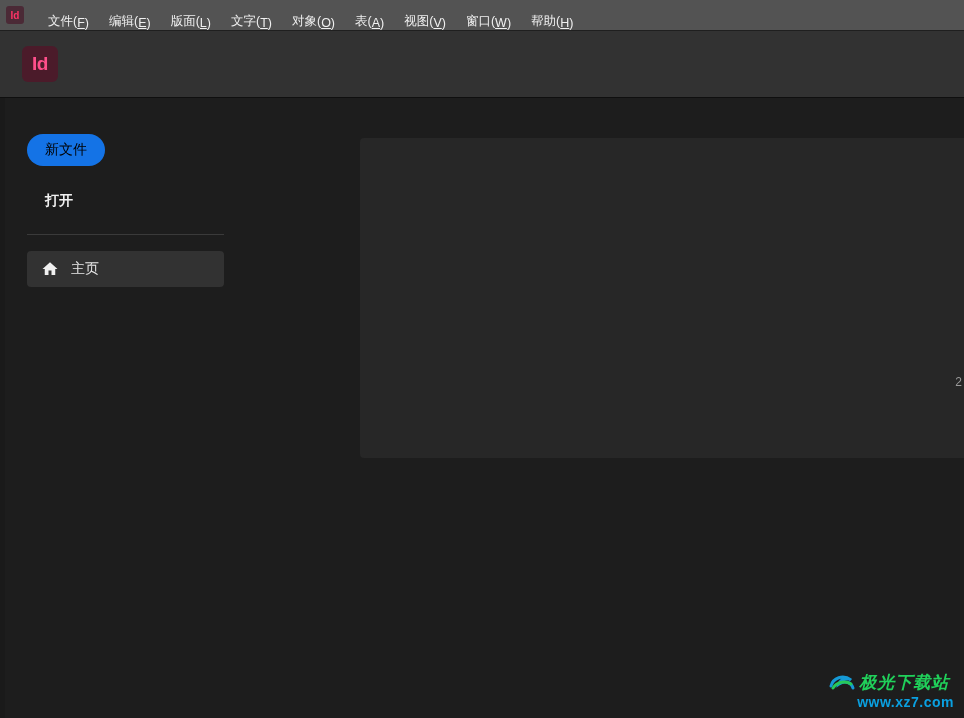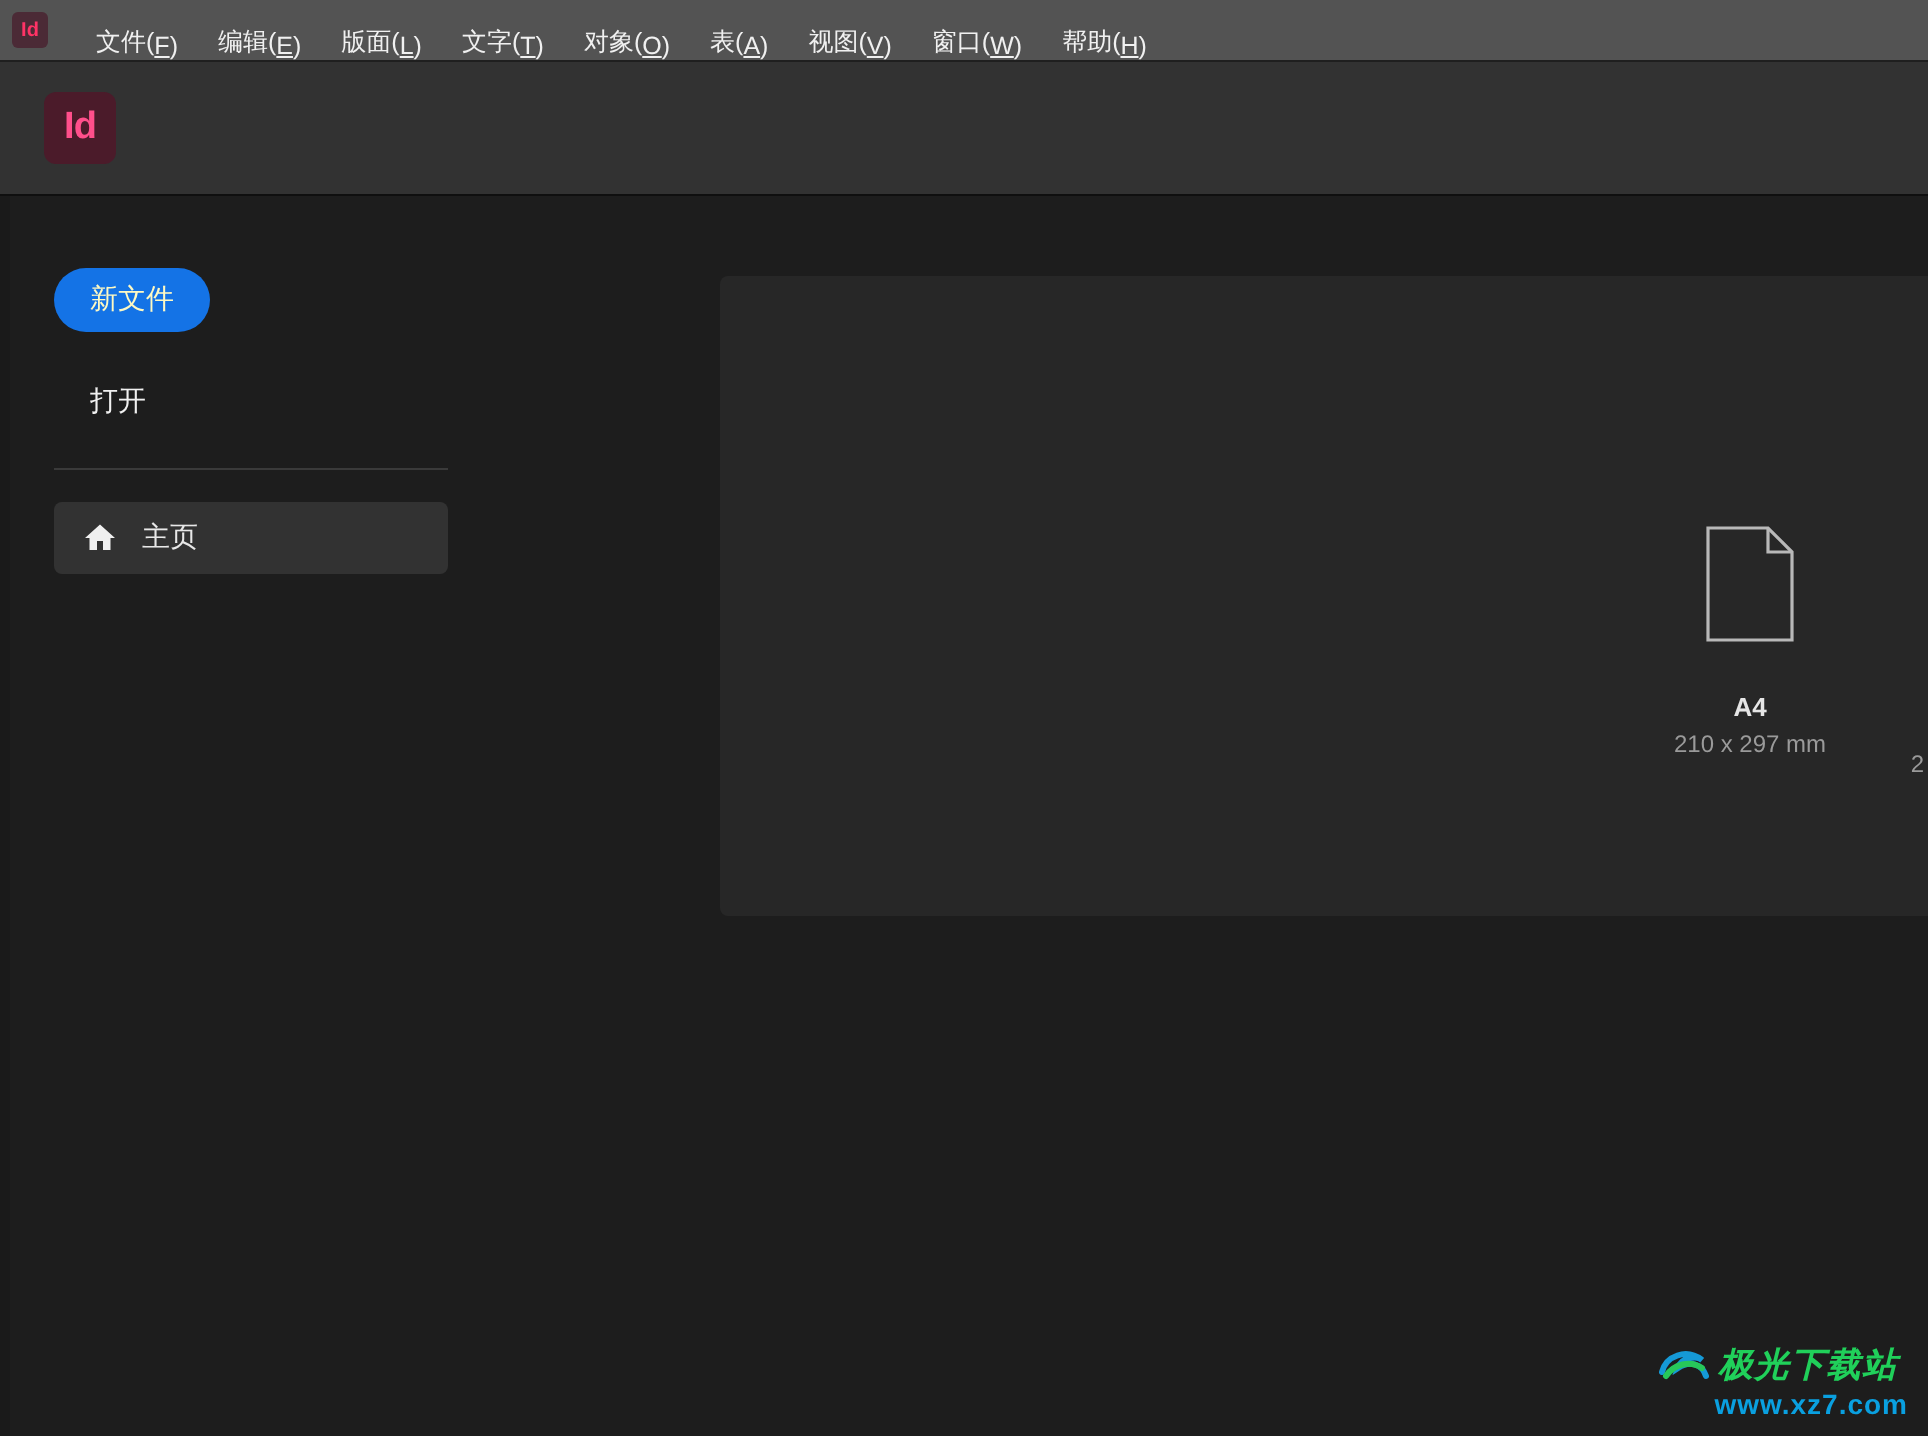--- a/index.html
+++ b/index.html
@@ -83,41 +83,42 @@
     background: #1d1d1d;
     display: flex;
   }
 
   .sidebar {
     width: 225px;
     padding: 36px 0 0 22px;
   }
   .btn-primary {
     background: #1473e6;
-    color: #fef9c3;
+    color: #000000;
     border: none;
     border-radius: 16px;
     height: 32px;
     padding: 0 18px;
     font-size: 14px;
     font-weight: 500;
     cursor: pointer;
     margin-bottom: 20px;
     display: inline-flex;
     align-items: center;
   }
   .btn-secondary {
     background: transparent;
     color: #f0f0f0;
     border: none;
     font-size: 14px;
     padding: 6px 18px;
     cursor: pointer;
     display: block;
     margin-bottom: 18px;
+    font-weight: bold;
   }
   .sidebar hr {
     border: none;
     border-top: 1px solid #3a3a3a;
     margin: 0 6px 16px 0;
   }
   .nav-item {
     display: flex;
     align-items: center;
     height: 36px;
@@ -281,30 +282,20 @@
     <div class="nav-item">
       <svg width="18" height="18" viewBox="0 0 24 24" fill="#f0f0f0">
         <path d="M12 3 L2 12 H5 V20 H10 V14 H14 V20 H19 V12 H22 Z"></path>
       </svg>
       <span>主页</span>
     </div>
   </div>
 
   <div class="content">
     <div class="preset-panel">
-      <div class="preset-card">
-        <div class="doc-icon">
-          <svg width="46" height="60" viewBox="0 0 46 60">
-            <path d="M2 2 H32 L44 14 V58 H2 Z" fill="none" stroke="#b8b8b8" stroke-width="1.6"></path>
-            <path d="M32 2 V14 H44" fill="none" stroke="#b8b8b8" stroke-width="1.6"></path>
-          </svg>
-        </div>
-        <div class="preset-title">A4</div>
-        <div class="preset-dim">210 x 297 mm</div>
-      </div>
       <div class="preset-more">2</div>
     </div>
   </div>
 
 </div>
 
 <div class="watermark">
   <div class="row1">
     <span class="swirl">
       <svg width="26" height="22" viewBox="0 0 26 22">

